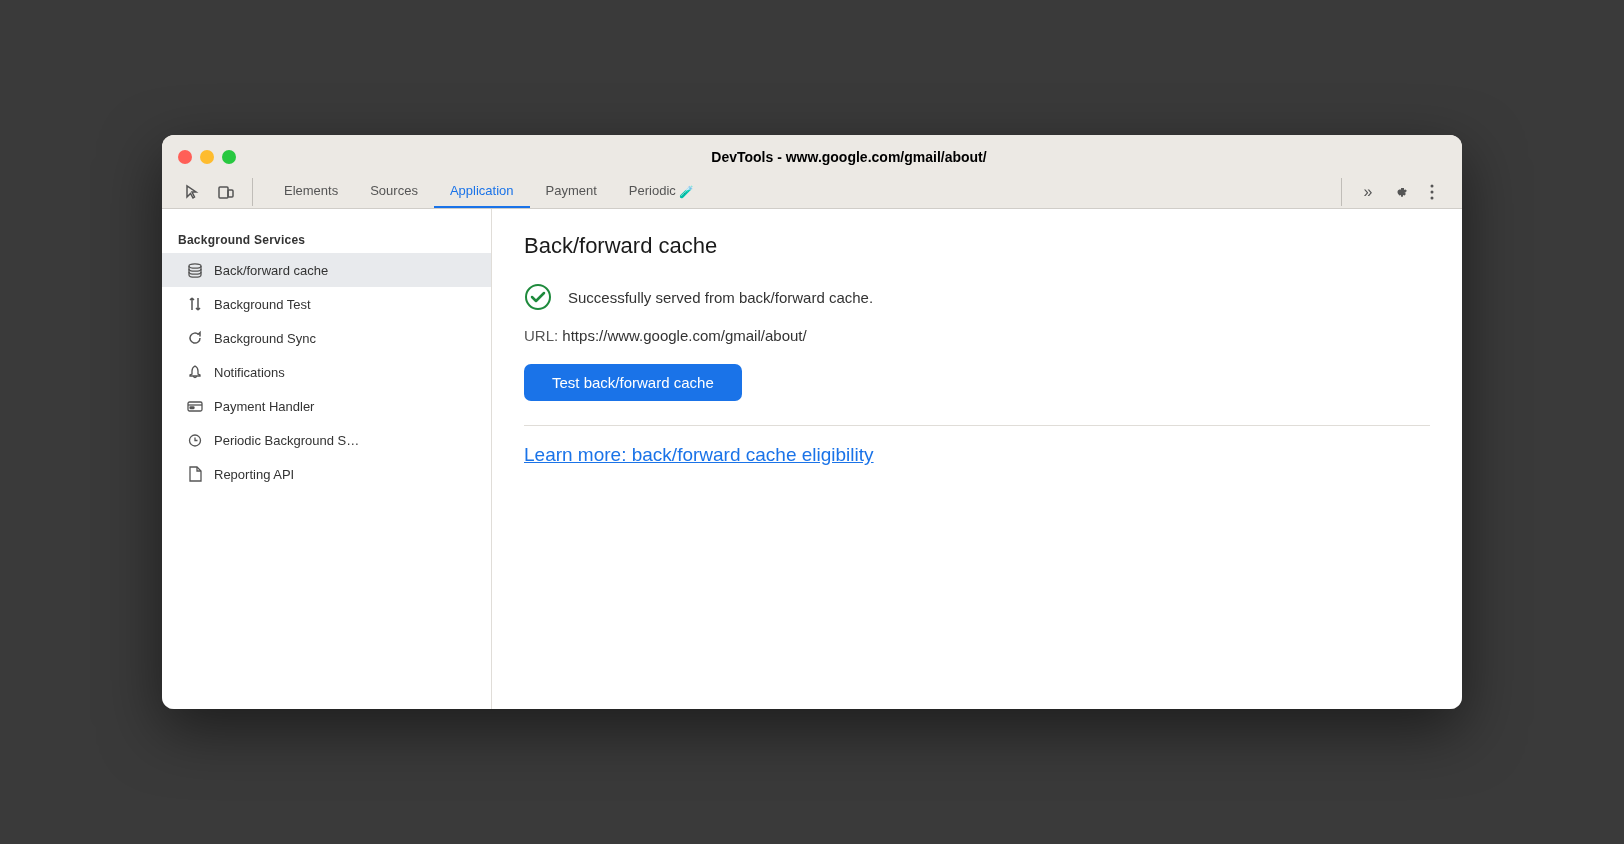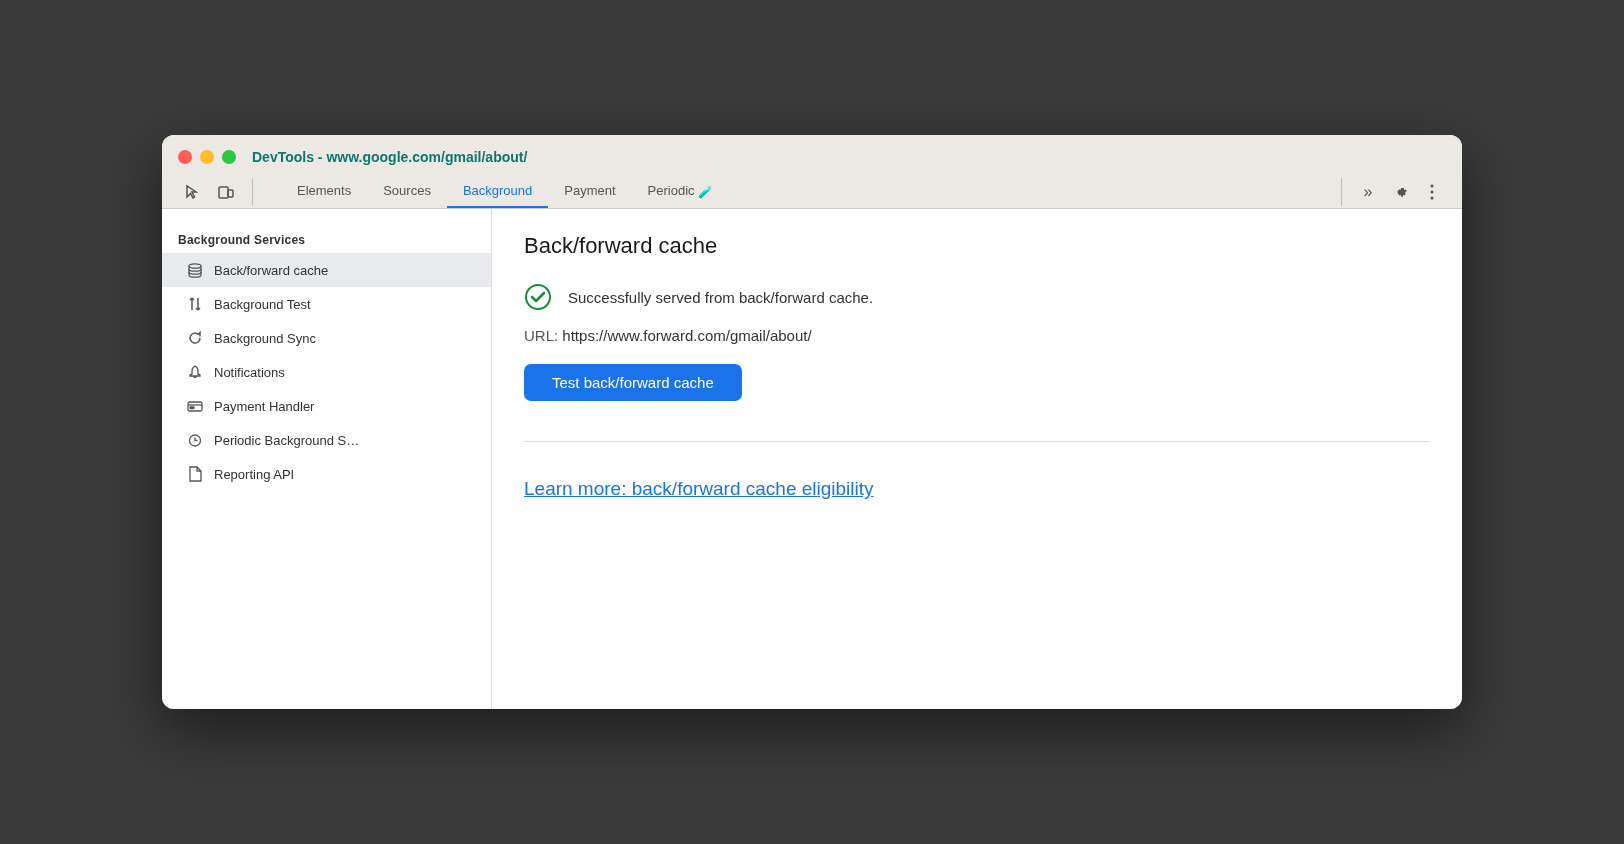--- a/index.html
+++ b/index.html
@@ -36,29 +36,29 @@
     .traffic-light {
       width: 14px;
       height: 14px;
       border-radius: 50%;
     }
     .traffic-light.red { background: #ff5f57; }
     .traffic-light.yellow { background: #febc2e; }
     .traffic-light.green { background: #28c840; }
     .title-text {
       flex: 1;
-      text-align: left;
+      text-align: center;
       font-size: 14px;
       font-weight: 600;
-      color: #0f766e;
+      color: #000000;
     }
     .toolbar {
       display: flex;
       align-items: center;
-      gap: 20px;
+      gap: 7px;
       padding: 0 0 0 0;
     }
     .toolbar-icons {
       display: flex;
       align-items: center;
       gap: 6px;
       margin-right: 8px;
       padding-right: 12px;
       border-right: 1px solid #c0bdb8;
     }
@@ -150,22 +150,22 @@
       background: #fff;
     }
     .content-title {
       font-size: 22px;
       font-weight: 500;
       color: #1a1a1a;
       margin-bottom: 24px;
     }
     .content-section {
       border-bottom: 1px solid #e0ddd8;
-      padding-bottom: 40px;
-      margin-bottom: 36px;
+      padding-bottom: 24px;
+      margin-bottom: 18px;
     }
     .success-row {
       display: flex;
       align-items: center;
       gap: 16px;
       margin-bottom: 16px;
     }
     .success-icon {
       width: 28px;
       height: 28px;
@@ -232,21 +232,21 @@
         <button class="toolbar-icon-btn">
           <svg width="16" height="16" viewBox="0 0 16 16" fill="none" stroke="#555" stroke-width="1.5">
             <rect x="1" y="3" width="9" height="11" rx="1"></rect>
             <rect x="10" y="6" width="5" height="7" rx="1"></rect>
           </svg>
         </button>
       </div>
       <div class="tabs">
         <div class="tab">Elements</div>
         <div class="tab">Sources</div>
-        <div class="tab active">Background</div>
+        <div class="tab active">Application</div>
         <div class="tab">Payment</div>
         <div class="tab">
           <span>Periodic</span>
           <span class="recorder-icon">🧪</span>
         </div>
       </div>
       <div class="toolbar-right">
         <button class="toolbar-icon-btn">»</button>
         <button class="toolbar-icon-btn">
           <svg width="16" height="16" viewBox="0 0 16 16" fill="#555">
@@ -353,21 +353,21 @@
             <svg width="28" height="28" viewBox="0 0 28 28">
               <circle cx="14" cy="14" r="12" fill="none" stroke="#1e8a3c" stroke-width="2"></circle>
               <polyline points="8,14 12,18 20,10" fill="none" stroke="#1e8a3c" stroke-width="2.5" stroke-linecap="round" stroke-linejoin="round"></polyline>
             </svg>
           </div>
           <span class="success-text">Successfully served from back/forward cache.</span>
         </div>
 
         <div class="url-row">
           <span class="url-label">URL:</span>
-          <span class="url-value">https://www.forward.com/gmail/about/</span>
+          <span class="url-value">https://www.google.com/gmail/about/</span>
         </div>
 
         <button class="test-button">Test back/forward cache</button>
       </div>
 
       <div class="learn-more-section">
         <a class="learn-more-link">Learn more: back/forward cache eligibility</a>
       </div>
     </div>
   </div>

